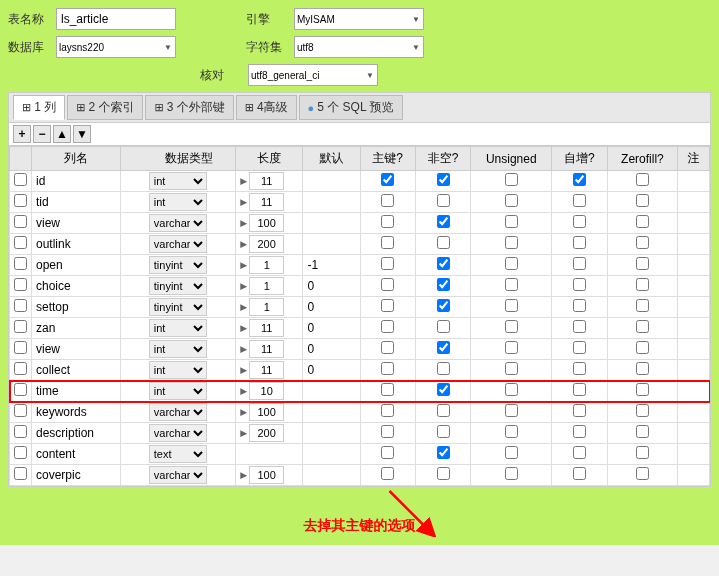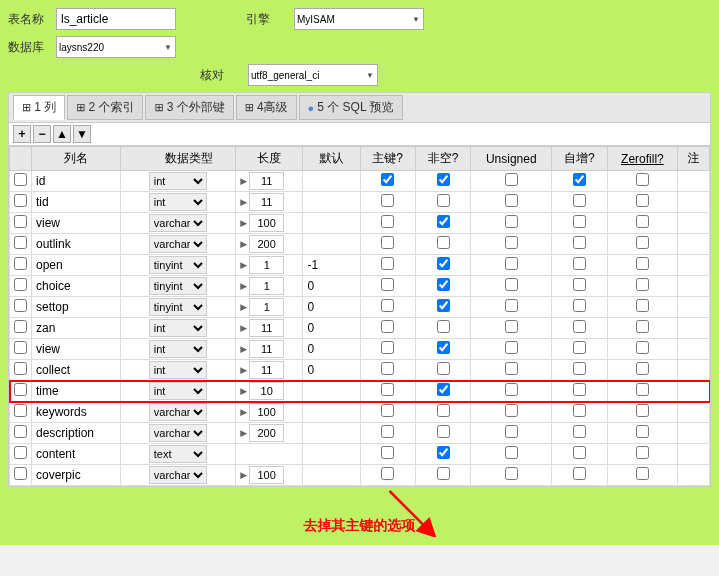--- a/index.html
+++ b/index.html
@@ -144,21 +144,21 @@
     }
     .col-check { width: 20px; text-align: center; }
     .col-name { min-width: 70px; }
     .col-type { min-width: 60px; padding-left: 28px; }
     .col-len { min-width: 45px; text-align: center; margin-left: 36px; }
     .col-default { min-width: 45px; }
     .col-pk { min-width: 40px; text-align: center; }
     .col-notnull { min-width: 40px; text-align: center; }
     .col-unsigned { min-width: 55px; text-align: center; }
     .col-auto { min-width: 40px; text-align: center; }
-    .col-zerofill { min-width: 55px; text-align: center; text-decoration: underline; }
+    .col-zerofill { min-width: 55px; text-align: center; }
     input[type="checkbox"] {
       width: 13px;
       height: 13px;
       cursor: pointer;
     }
     .type-select {
       border: 1px solid #ccc;
       font-size: 11px;
       height: 18px;
       width: 58px;
@@ -203,20 +203,28 @@
   <div class="form-row">
     <div class="form-group">
       <span class="form-label">数据库</span>
       <div class="select-wrapper">
         <select class="form-select" style="width:120px">
           <option>laysns220</option>
         </select>
       </div>
     </div>
     <div style="width:30px"></div>
+    <div class="form-group">
+      <span class="form-label">字符集</span>
+      <div class="select-wrapper">
+        <select class="form-select">
+          <option>utf8</option>
+        </select>
+      </div>
+    </div>
   </div>
   <div class="form-row">
     <div style="width:172px"></div>
     <div class="form-group">
       <span class="form-label">核对</span>
       <div class="select-wrapper">
         <select class="form-select">
           <option>utf8_general_ci</option>
         </select>
       </div>

